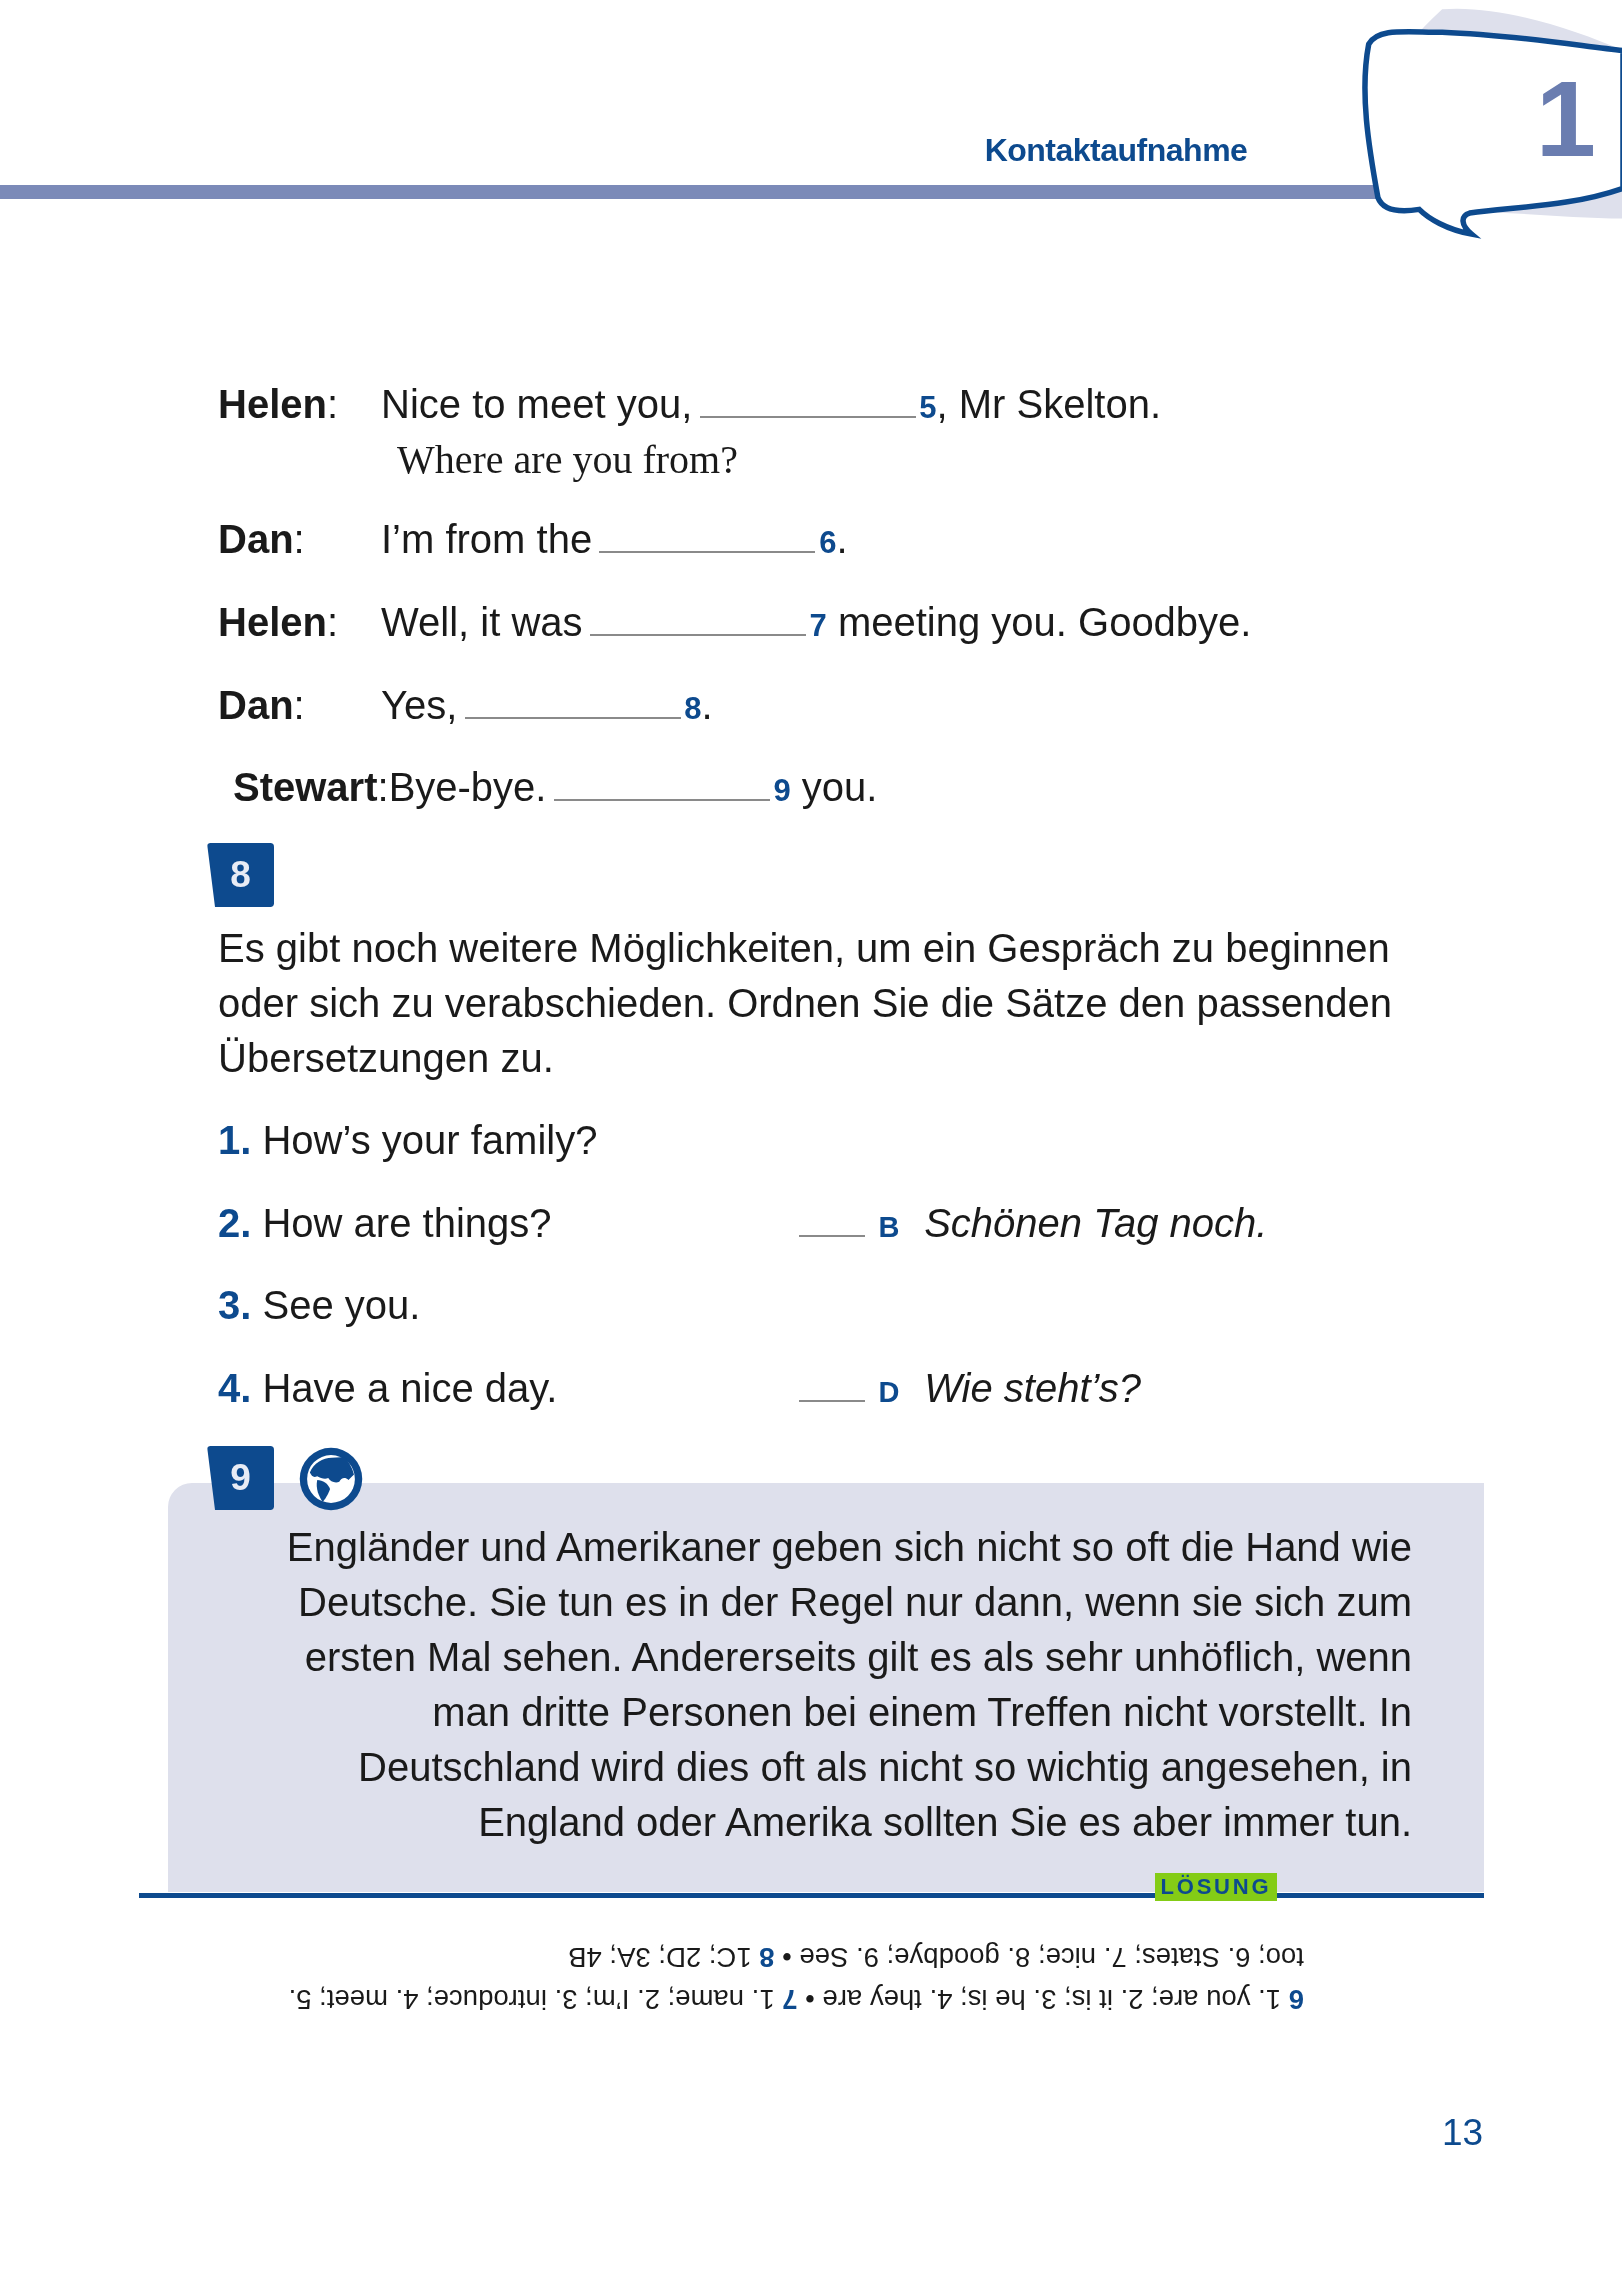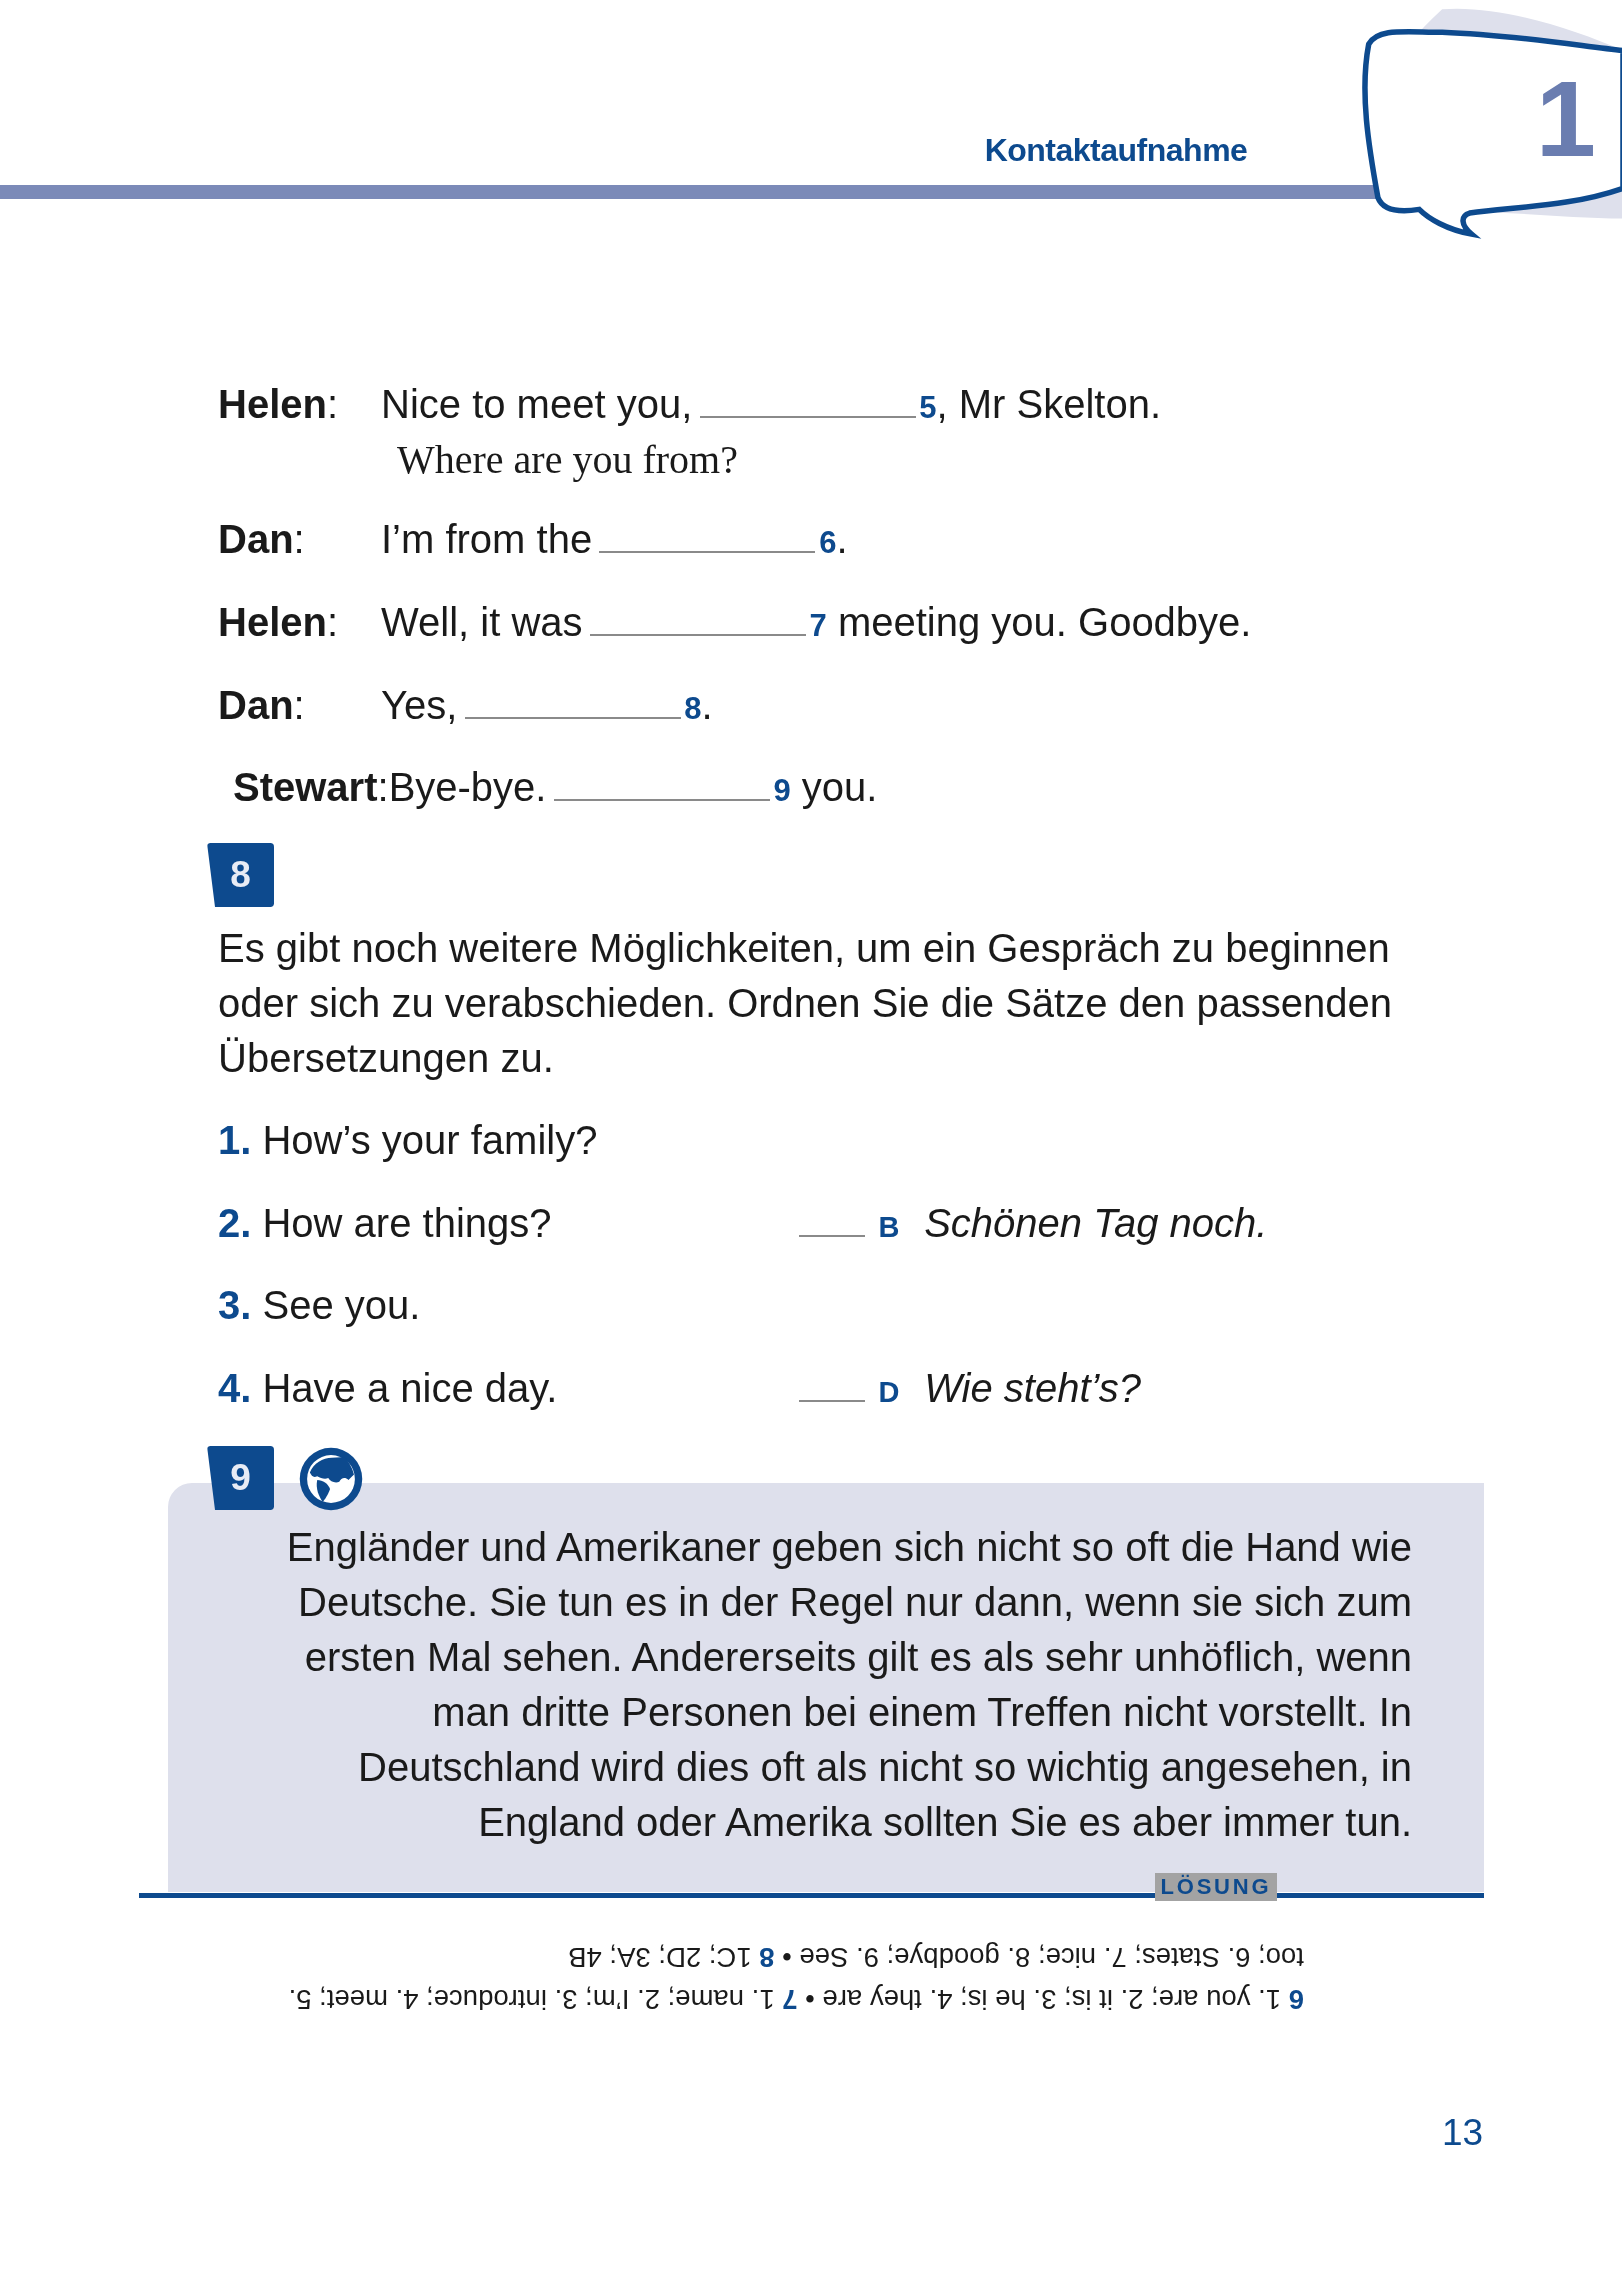--- a/index.html
+++ b/index.html
@@ -21,21 +21,21 @@
   .para { left:218px; font-size:40px; line-height:55px; width:1194px; }
   .match-row { position:absolute; left:218px; width:1240px; font-size:40px; line-height:55px; white-space:nowrap; }
   .match-row .mnum { color:#0d4a8e; font-weight:bold; }
   .match-row .right { position:absolute; left:581px; top:0; }
   .short-blank { display:inline-block; width:66px; border-bottom:2.8px solid #8a8a8a; height:37px; vertical-align:baseline; }
   .letter { color:#0d4a8e; font-weight:bold; font-size:29px; display:inline-block; width:48px; text-align:center; }
   .trans { font-style:italic; }
   .info-box { left:168px; top:1483px; width:1316px; height:409px; background:#dee0ec; border-radius:24px 0 0 0; }
   .info-text { left:218px; top:1520px; font-size:40px; line-height:55px; width:1194px;text-align:right; }
   .sol-line { left:139px; top:1893px; width:1345px; height:4.6px; background:#0d4a8e; }
-  .sol-label { left:1155px; top:1873px; background:#a3a3a3; padding:0 5.5px; font-size:22px; font-weight:bold;
+  .sol-label { left:1155px; top:1873px; background:#84cc16; padding:0 5.5px; font-size:22px; font-weight:bold;
                color:#0d4a8e; letter-spacing:2.8px; line-height:27.5px; }
   .solution { left:257px; top:1936px; width:1047px; transform:rotate(180deg); transform-origin:center; font-size:27.5px; line-height:42px; }
   .solution b.n { color:#0d4a8e; }
   .page-number { left:1442px; top:2112px; font-size:37px; color:#0d4a8e; }
 </style>
 </head>
 <body>
 
 <div class="abs header-bar"></div>
 <div class="abs chapter-title">Kontaktaufnahme</div>

